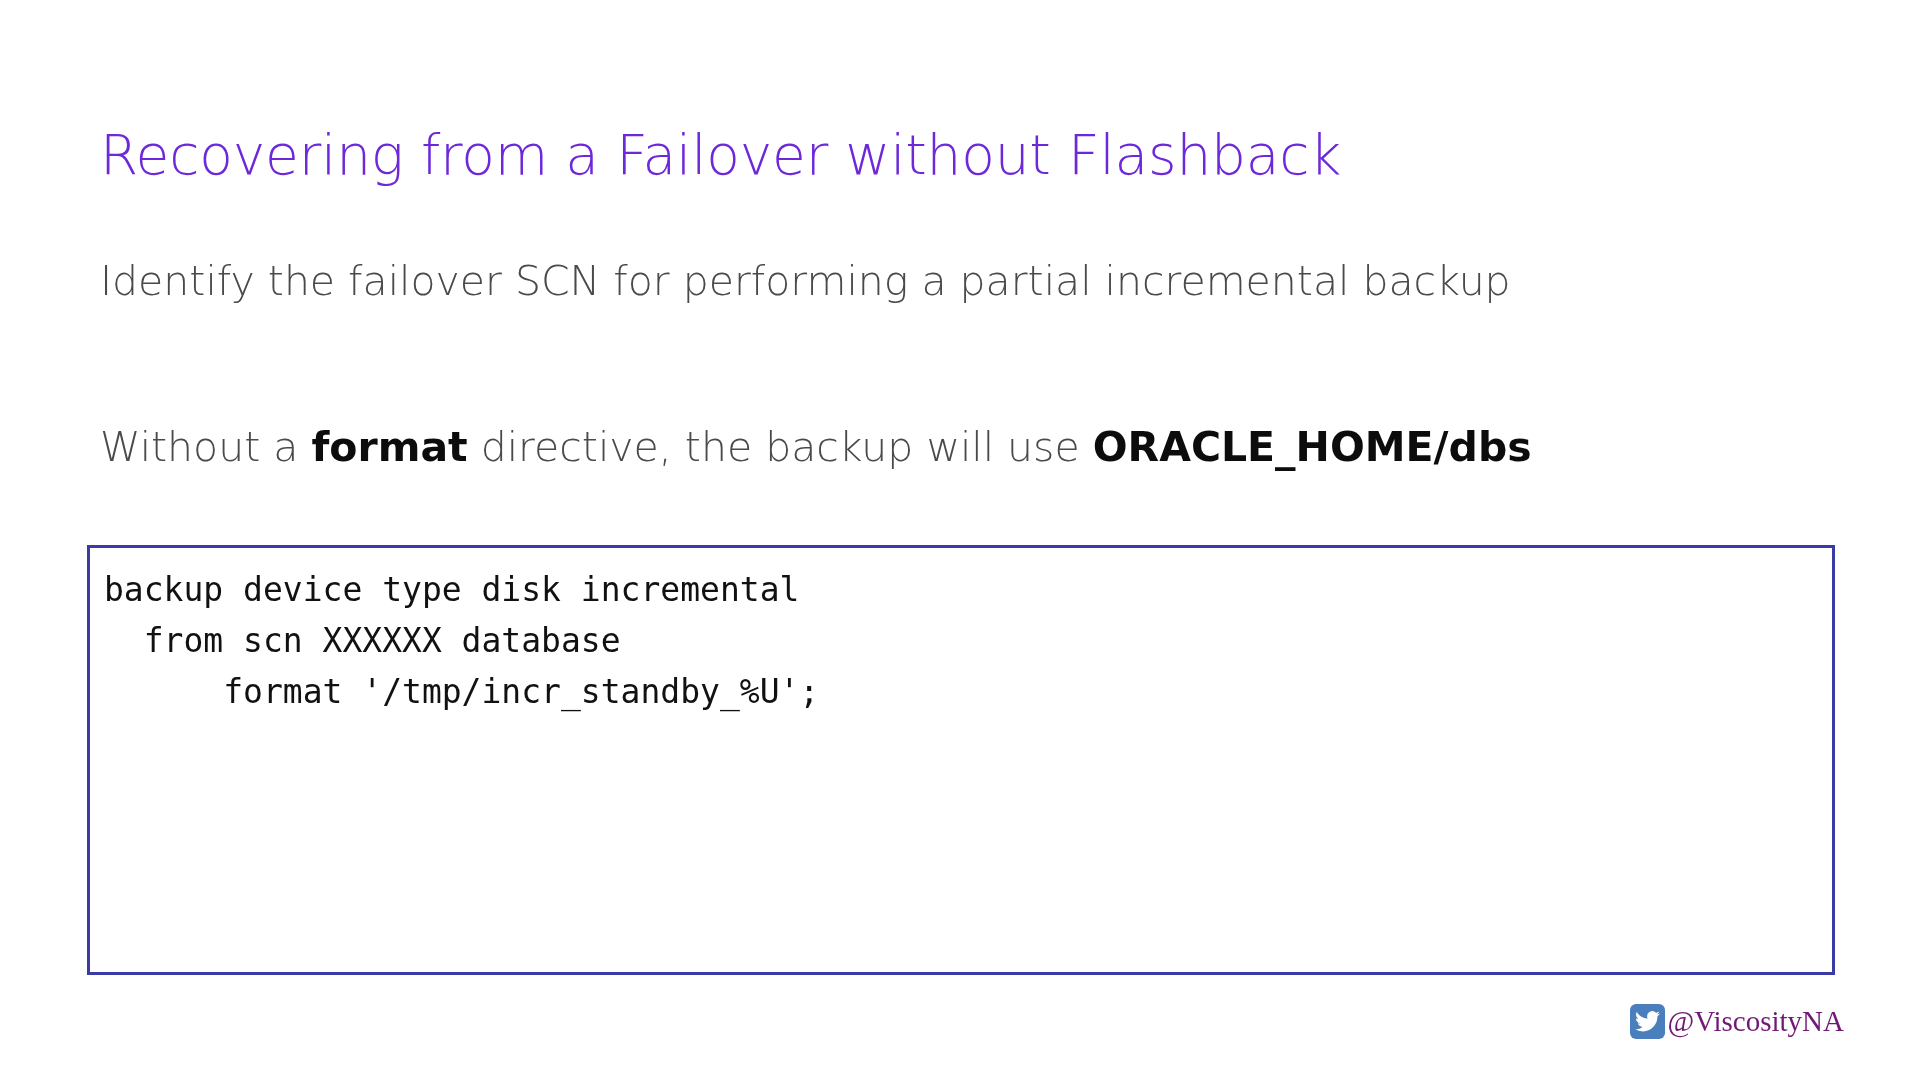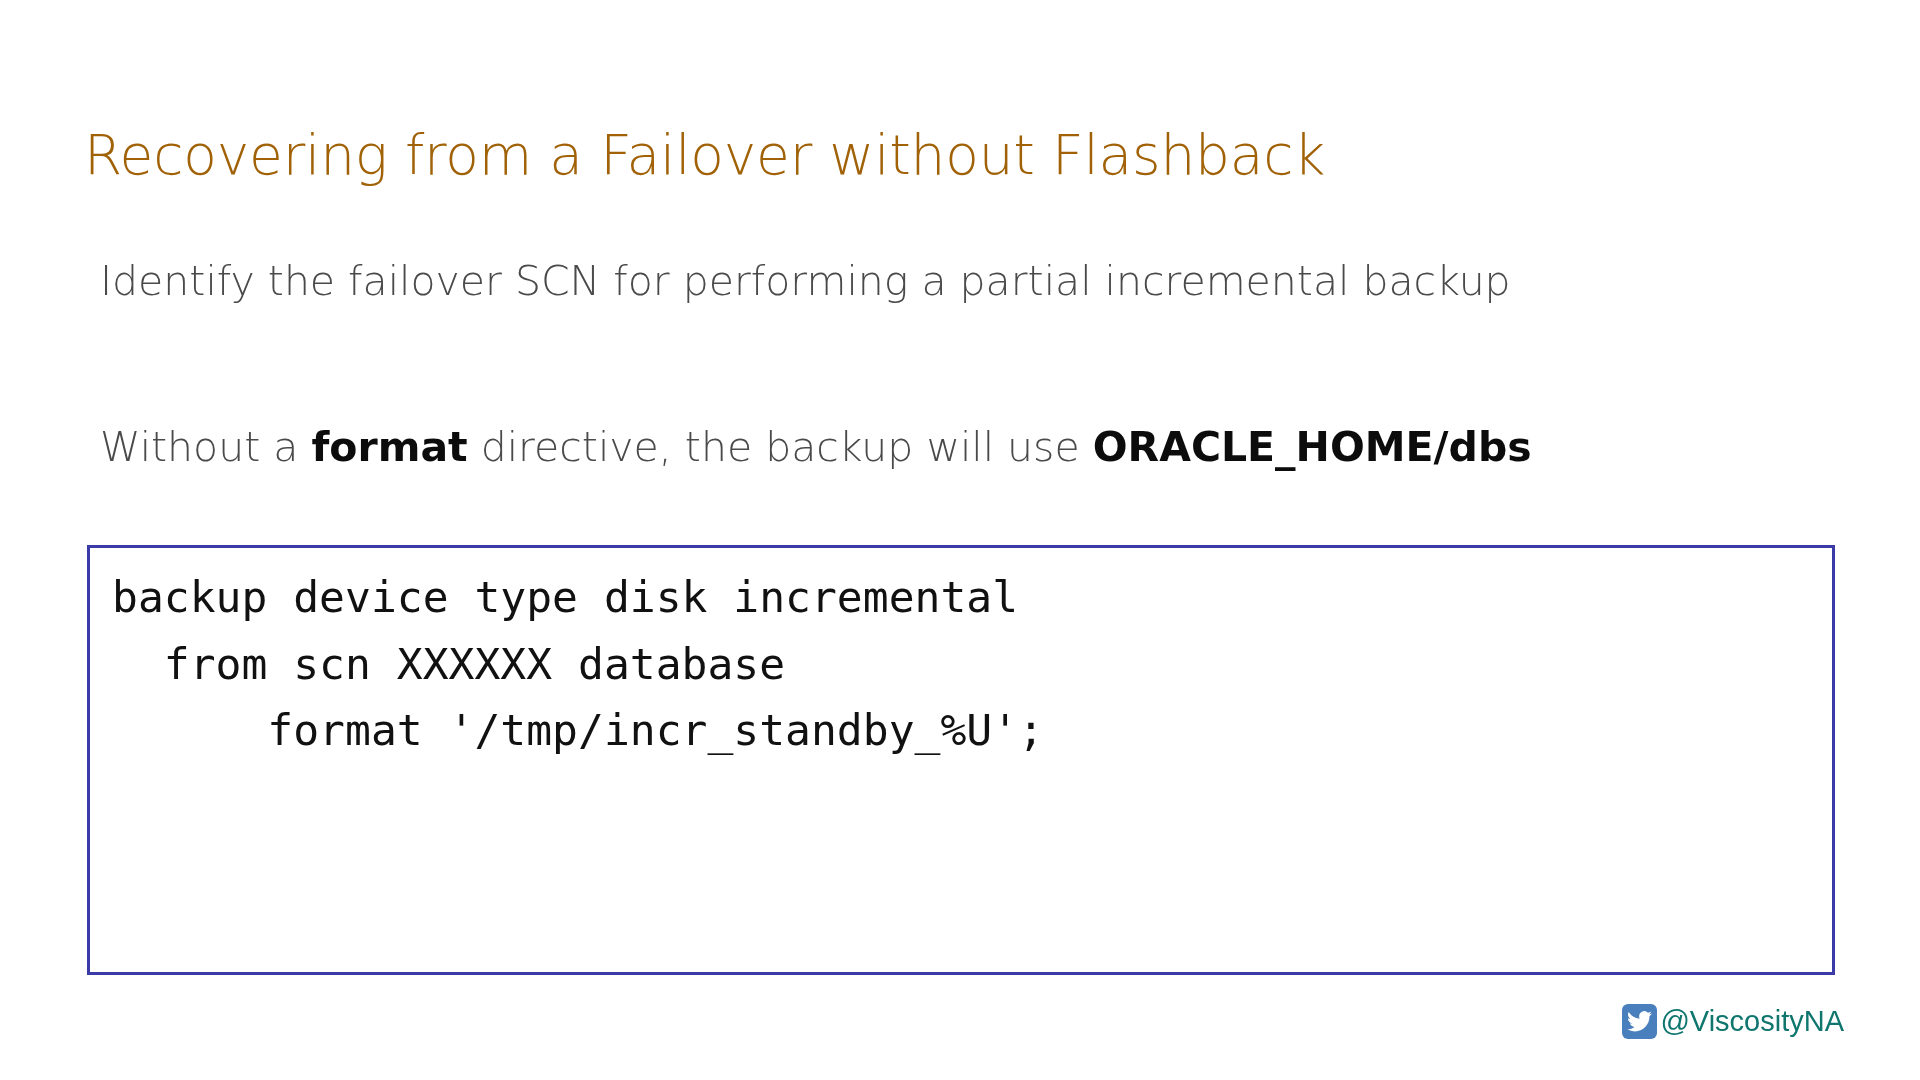--- a/index.html
+++ b/index.html
@@ -17,27 +17,27 @@
 
   .slide {
     position: absolute;
     inset: 0;
     background: #ffffff;
   }
 
   
   .slide-title {
     position: absolute;
-    left: 84px;
+    left: 100px;
     top: 88px;
     font-family: "DejaVu Sans", sans-serif;
     font-size: 55px;
     font-weight: 300;
     letter-spacing: -0.2px;
-    color: #a16207;
+    color: #6d28d9;
     white-space: nowrap;
     line-height: 1.1;
   }
 
   
   .body-line {
     position: absolute;
     left: 100px;
     font-family: "DejaVu Sans", sans-serif;
     font-weight: 300;
@@ -60,23 +60,23 @@
     left: 87px;
     top: 545px;
     width: 1748px;
     height: 430px;
     box-sizing: border-box;
     border: 3px solid #3b3ba8;
     background: #ffffff;
   }
   .code-text {
     margin: 0;
-    padding: 16px 0 0 22px;
+    padding: 16px 0 0 14px;
     font-family: "DejaVu Sans Mono", monospace;
-    font-size: 43px;
+    font-size: 33px;
     line-height: 1.55;
     color: #111111;
     white-space: pre;
     letter-spacing: 0px;
   }
 
   
   .footer-url {
     position: absolute;
     left: 108px;
@@ -102,24 +102,24 @@
     height: 35px;
     border-radius: 6px;
     background: #4a7fbd;
     display: flex;
     align-items: center;
     justify-content: center;
     flex: 0 0 auto;
   }
   .twitter-badge svg { display: block; }
   .social-handle {
-    font-family: Liberation Sans, sans-serif;
+    font-family: Liberation Serif, serif;
     font-weight: 300;
     font-size: 29px;
-    color: #0f766e;
+    color: #701a75;
     line-height: 1;
   }
 </style>
 </head>
 <body>
 
 <div class="slide">
 
   <h1 class="slide-title">Recovering from a Failover without Flashback</h1>
 

